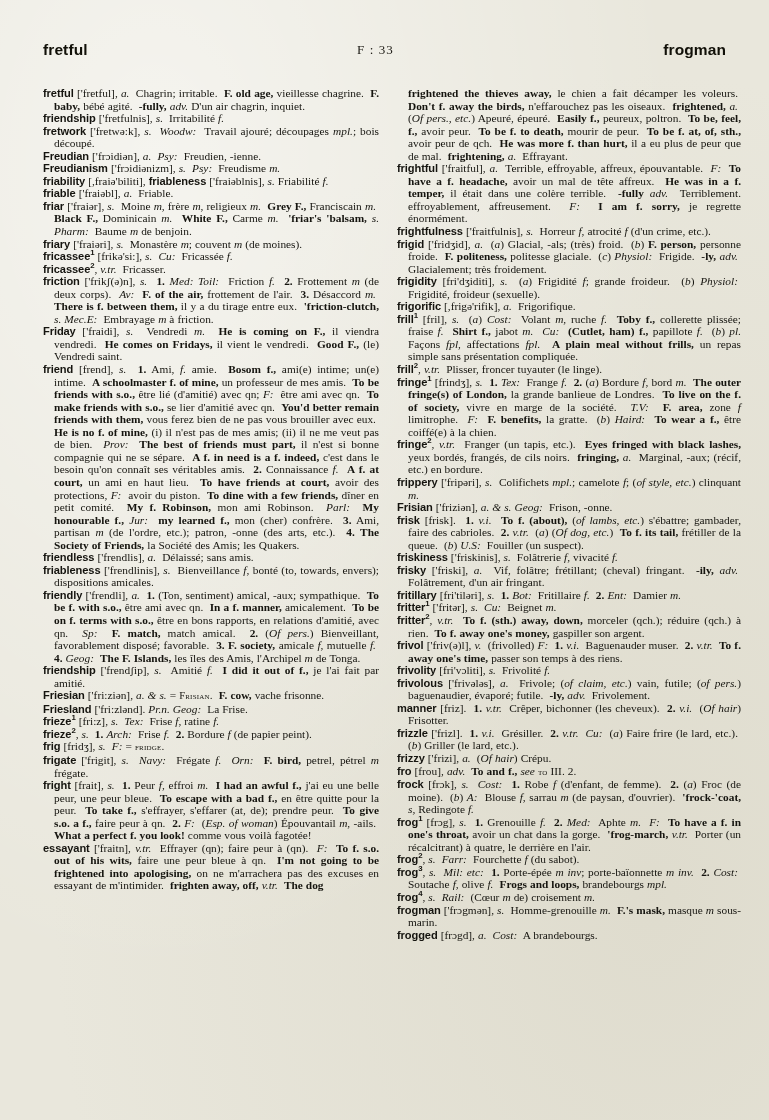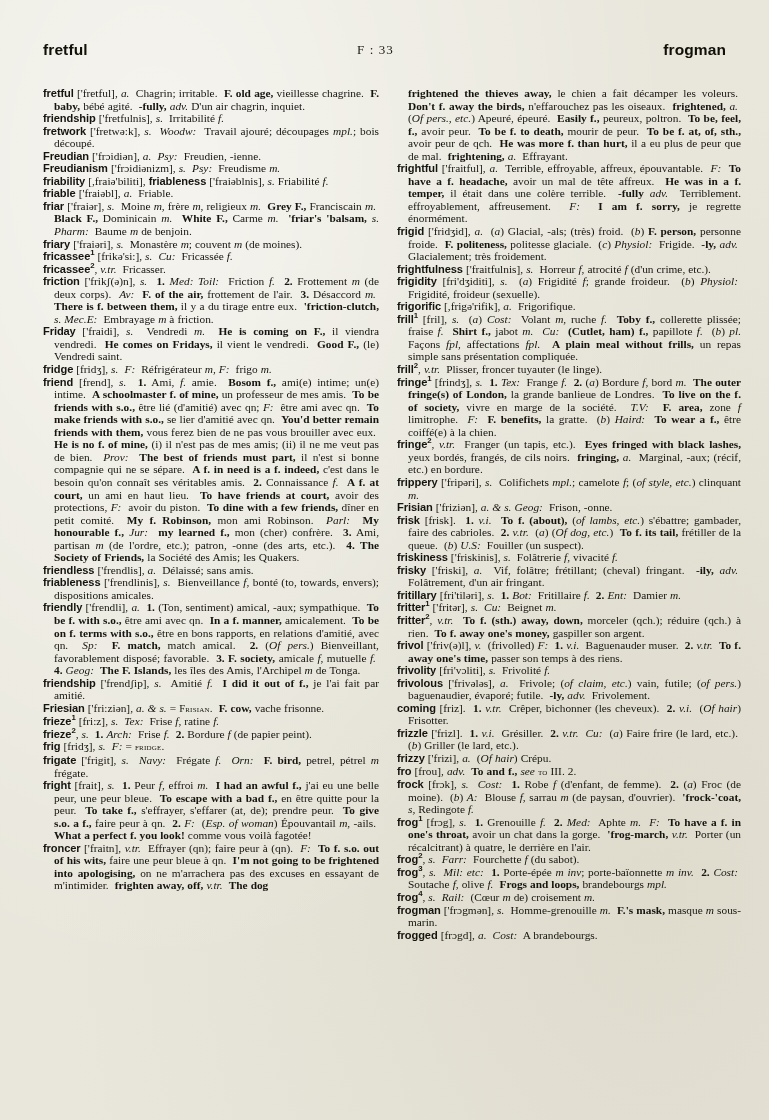--- a/index.html
+++ b/index.html
@@ -110,57 +110,57 @@
         <p class="entry"><span class="hw">Freudian</span> ['frɔidiən], <i>a.</i>&nbsp; <i>Psy:</i>&nbsp; Freudien, -ienne.</p>
         <p class="entry"><span class="hw">Freudianism</span> ['frɔidiənizm], <i>s.</i>&nbsp; <i>Psy:</i>&nbsp; Freudisme <i>m.</i></p>
         <p class="entry"><span class="hw">friability</span> [,fraiə'biliti], <span class="hw">friableness</span> ['fraiəblnis], <i>s.</i> Friabilité <i>f.</i></p>
         <p class="entry"><span class="hw">friable</span> ['fraiəbl], <i>a.</i>&nbsp; Friable.</p>
         <p class="entry"><span class="hw">friar</span> ['fraiər], <i>s.</i>&nbsp; Moine <i>m</i>, frère <i>m</i>, religieux <i>m.</i>&nbsp; <b>Grey F.,</b> Franciscain <i>m.</i>&nbsp; <b>Black F.,</b> Dominicain <i>m.</i>&nbsp; <b>White F.,</b> Carme <i>m.</i>&nbsp; <b>'friar's 'balsam,</b> <i>s. Pharm:</i>&nbsp; Baume <i>m</i> de benjoin.</p>
         <p class="entry"><span class="hw">friary</span> ['fraiəri], <i>s.</i>&nbsp; Monastère <i>m</i>; couvent <i>m</i> (de moines).</p>
         <p class="entry"><span class="hw">fricassee<span class="sub">1</span></span> [frikə'si:], <i>s.</i>&nbsp; <i>Cu:</i>&nbsp; Fricassée <i>f.</i></p>
         <p class="entry"><span class="hw">fricassee<span class="sub">2</span></span>, <i>v.tr.</i>&nbsp; Fricasser.</p>
         <p class="entry"><span class="hw">friction</span> ['frikʃ(ə)n], <i>s.</i>&nbsp; <b>1.</b> <i>Med: Toil:</i>&nbsp; Friction <i>f.</i>&nbsp; <b>2.</b> Frottement <i>m</i> (de deux corps).&nbsp; <i>Av:</i>&nbsp; <b>F. of the air,</b> frottement de l'air.&nbsp; <b>3.</b> Désaccord <i>m.</i>&nbsp; <b>There is f. between them,</b> il y a du tirage entre eux.&nbsp; <b>'friction-clutch,</b> <i>s. Mec.E:</i>&nbsp; Embrayage <i>m</i> à friction.</p>
         <p class="entry"><span class="hw">Friday</span> ['fraidi], <i>s.</i>&nbsp; Vendredi <i>m.</i>&nbsp; <b>He is coming on F.,</b> il viendra vendredi.&nbsp; <b>He comes on Fridays,</b> il vient le vendredi.&nbsp; <b>Good F.,</b> (le) Vendredi saint.</p>
-        <p class="entry"><span class="hw">fridge</span> [fridʒ], <i>s.</i>&nbsp; <i>F:</i>&nbsp; Réfrigérateur <i>m</i>, <i>F:</i>&nbsp; frigo <i>m.</i></p>
         <p class="entry"><span class="hw">friend</span> [frend], <i>s.</i>&nbsp; <b>1.</b> Ami, <i>f.</i> amie.&nbsp; <b>Bosom f.,</b> ami(e) intime; un(e) intime.&nbsp; <b>A schoolmaster f. of mine,</b> un professeur de mes amis.&nbsp; <b>To be friends with s.o.,</b> être lié (d'amitié) avec qn; <i>F:</i>&nbsp; être ami avec qn.&nbsp; <b>To make friends with s.o.,</b> se lier d'amitié avec qn.&nbsp; <b>You'd better remain friends with them,</b> vous ferez bien de ne pas vous brouiller avec eux.&nbsp; <b>He is no f. of mine,</b> (i) il n'est pas de mes amis; (ii) il ne me veut pas de bien.&nbsp; <i>Prov:</i>&nbsp; <b>The best of friends must part,</b> il n'est si bonne compagnie qui ne se sépare.&nbsp; <b>A f. in need is a f. indeed,</b> c'est dans le besoin qu'on connaît ses véritables amis.&nbsp; <b>2.</b> Connaissance <i>f.</i>&nbsp; <b>A f. at court,</b> un ami en haut lieu.&nbsp; <b>To have friends at court,</b> avoir des protections, <i>F:</i>&nbsp; avoir du piston.&nbsp; <b>To dine with a few friends,</b> dîner en petit comité.&nbsp; <b>My f. Robinson,</b> mon ami Robinson.&nbsp; <i>Parl:</i>&nbsp; <b>My honourable f.,</b> <i>Jur:</i>&nbsp; <b>my learned f.,</b> mon (cher) confrère.&nbsp; <b>3.</b> Ami, partisan <i>m</i> (de l'ordre, etc.); patron, -onne (des arts, etc.).&nbsp; <b>4. The Society of Friends,</b> la Société des Amis; les Quakers.</p>
         <p class="entry"><span class="hw">friendless</span> ['frendlis], <i>a.</i>&nbsp; Délaissé; sans amis.</p>
         <p class="entry"><span class="hw">friableness</span> ['frendlinis], <i>s.</i>&nbsp; Bienveillance <i>f</i>, bonté (to, towards, envers); dispositions amicales.</p>
         <p class="entry"><span class="hw">friendly</span> ['frendli], <i>a.</i>&nbsp; <b>1.</b> (Ton, sentiment) amical, -aux; sympathique.&nbsp; <b>To be f. with s.o.,</b> être ami avec qn.&nbsp; <b>In a f. manner,</b> amicalement.&nbsp; <b>To be on f. terms with s.o.,</b> être en bons rapports, en relations d'amitié, avec qn.&nbsp; <i>Sp:</i>&nbsp; <b>F. match,</b> match amical.&nbsp; <b>2.</b> (<i>Of pers.</i>) Bienveillant, favorablement disposé; favorable.&nbsp; <b>3. F. society,</b> amicale <i>f</i>, mutuelle <i>f.</i>&nbsp; <b>4.</b> <i>Geog:</i>&nbsp; <b>The F. Islands,</b> les îles des Amis, l'Archipel <i>m</i> de Tonga.</p>
         <p class="entry"><span class="hw">friendship</span> ['frendʃip], <i>s.</i>&nbsp; Amitié <i>f.</i>&nbsp; <b>I did it out of f.,</b> je l'ai fait par amitié.</p>
         <p class="entry"><span class="hw">Friesian</span> ['fri:ziən], <i>a. &amp; s.</i> = <span class="sc">Frisian</span>.&nbsp; <b>F. cow,</b> vache frisonne.</p>
+        <p class="entry"><span class="hw">Friesland</span> ['fri:zlənd]. <i>Pr.n. Geog:</i>&nbsp; La Frise.</p>
         <p class="entry"><span class="hw">frieze<span class="sub">1</span></span> [fri:z], <i>s.</i>&nbsp; <i>Tex:</i>&nbsp; Frise <i>f</i>, ratine <i>f.</i></p>
         <p class="entry"><span class="hw">frieze<span class="sub">2</span></span>, <i>s.</i>&nbsp; <b>1.</b> <i>Arch:</i>&nbsp; Frise <i>f.</i>&nbsp; <b>2.</b> Bordure <i>f</i> (de papier peint).</p>
         <p class="entry"><span class="hw">frig</span> [fridʒ], <i>s.</i>&nbsp; <i>F:</i> = <span class="sc">fridge</span>.</p>
         <p class="entry"><span class="hw">frigate</span> ['frigit], <i>s.</i>&nbsp; <i>Navy:</i>&nbsp; Frégate <i>f.</i>&nbsp; <i>Orn:</i>&nbsp; <b>F. bird,</b> petrel, pétrel <i>m</i> frégate.</p>
         <p class="entry"><span class="hw">fright</span> [frait], <i>s.</i>&nbsp; <b>1.</b> Peur <i>f</i>, effroi <i>m.</i>&nbsp; <b>I had an awful f.,</b> j'ai eu une belle peur, une peur bleue.&nbsp; <b>To escape with a bad f.,</b> en être quitte pour la peur.&nbsp; <b>To take f.,</b> s'effrayer, s'effarer (at, de); prendre peur.&nbsp; <b>To give s.o. a f.,</b> faire peur à qn.&nbsp; <b>2.</b> <i>F:</i>&nbsp; (<i>Esp. of woman</i>) Épouvantail <i>m</i>, -ails.&nbsp; <b>What a perfect f. you look!</b> comme vous voilà fagotée!</p>
-        <p class="entry"><span class="hw">froncer</span> ['fraitn], <i>v.tr.</i>&nbsp; Effrayer (qn); faire peur à (qn).&nbsp; <i>F:</i>&nbsp; <b>To f. s.o. out of his wits,</b> faire une peur bleue à qn.&nbsp; <b>I'm not going to be frightened into apologising,</b> on ne m'arrachera pas des excuses en essayant de m'intimider.&nbsp; <b>frighten away, off,</b> <i>v.tr.</i>&nbsp; <b>The dog</b></p>
+        <p class="entry"><span class="hw">essayant</span> ['fraitn], <i>v.tr.</i>&nbsp; Effrayer (qn); faire peur à (qn).&nbsp; <i>F:</i>&nbsp; <b>To f. s.o. out of his wits,</b> faire une peur bleue à qn.&nbsp; <b>I'm not going to be frightened into apologising,</b> on ne m'arrachera pas des excuses en essayant de m'intimider.&nbsp; <b>frighten away, off,</b> <i>v.tr.</i>&nbsp; <b>The dog</b></p>
       </div>
     <div class="col right" id="col-right">
         <p class="entry cont"><b>frightened the thieves away,</b> le chien a fait décamper les voleurs.&nbsp; <b>Don't f. away the birds,</b> n'effarouchez pas les oiseaux.&nbsp; <b>frightened,</b> <i>a.</i>&nbsp; (<i>Of pers., etc.</i>) Apeuré, épeuré.&nbsp; <b>Easily f.,</b> peureux, poltron.&nbsp; <b>To be, feel, f.,</b> avoir peur.&nbsp; <b>To be f. to death,</b> mourir de peur.&nbsp; <b>To be f. at, of, sth.,</b> avoir peur de qch.&nbsp; <b>He was more f. than hurt,</b> il a eu plus de peur que de mal.&nbsp; <b>frightening,</b> <i>a.</i>&nbsp; Effrayant.</p>
         <p class="entry"><span class="hw">frightful</span> ['fraitful], <i>a.</i>&nbsp; Terrible, effroyable, affreux, épouvantable.&nbsp; <i>F:</i>&nbsp; <b>To have a f. headache,</b> avoir un mal de tête affreux.&nbsp; <b>He was in a f. temper,</b> il était dans une colère terrible.&nbsp; <b>-fully</b> <i>adv.</i>&nbsp; Terriblement. effroyablement, affreusement.&nbsp; <i>F:</i>&nbsp; <b>I am f. sorry,</b> je regrette énormément.</p>
+        <p class="entry"><span class="hw">frightfulness</span> ['fraitfulnis], <i>s.</i>&nbsp; Horreur <i>f</i>, atrocité <i>f</i> (d'un crime, etc.).</p>
         <p class="entry"><span class="hw">frigid</span> ['fridʒid], <i>a.</i>&nbsp; (<i>a</i>) Glacial, -als; (très) froid.&nbsp; (<i>b</i>) <b>F. person,</b> personne froide.&nbsp; <b>F. politeness,</b> politesse glaciale.&nbsp; (<i>c</i>) <i>Physiol:</i>&nbsp; Frigide.&nbsp; <b>-ly,</b> <i>adv.</i>&nbsp; Glacialement; très froidement.</p>
-        <p class="entry"><span class="hw">frightfulness</span> ['fraitfulnis], <i>s.</i>&nbsp; Horreur <i>f</i>, atrocité <i>f</i> (d'un crime, etc.).</p>
         <p class="entry"><span class="hw">frigidity</span> [fri'dʒiditi], <i>s.</i>&nbsp; (<i>a</i>) Frigidité <i>f</i>; grande froideur.&nbsp; (<i>b</i>) <i>Physiol:</i>&nbsp; Frigidité, froideur (sexuelle).</p>
         <p class="entry"><span class="hw">frigorific</span> [,frigə'rifik], <i>a.</i>&nbsp; Frigorifique.</p>
         <p class="entry"><span class="hw">frill<span class="sub">1</span></span> [fril], <i>s.</i>&nbsp; (<i>a</i>) <i>Cost:</i>&nbsp; Volant <i>m</i>, ruche <i>f.</i>&nbsp; <b>Toby f.,</b> collerette plissée; fraise <i>f.</i>&nbsp; <b>Shirt f.,</b> jabot <i>m.</i>&nbsp; <i>Cu:</i>&nbsp; <b>(Cutlet, ham) f.,</b> papillote <i>f.</i>&nbsp; (<i>b</i>) <i>pl.</i> Façons <i>fpl</i>, affectations <i>fpl.</i>&nbsp; <b>A plain meal without frills,</b> un repas simple sans présentation compliquée.</p>
         <p class="entry"><span class="hw">frill<span class="sub">2</span></span>, <i>v.tr.</i>&nbsp; Plisser, froncer tuyauter (le linge).</p>
         <p class="entry"><span class="hw">fringe<span class="sub">1</span></span> [frindʒ], <i>s.</i>&nbsp; <b>1.</b> <i>Tex:</i>&nbsp; Frange <i>f.</i>&nbsp; <b>2.</b> (<i>a</i>) Bordure <i>f</i>, bord <i>m.</i>&nbsp; <b>The outer fringe(s) of London,</b> la grande banlieue de Londres.&nbsp; <b>To live on the f. of society,</b> vivre en marge de la société.&nbsp; <i>T.V:</i>&nbsp; <b>F. area,</b> zone <i>f</i> limitrophe.&nbsp; <i>F:</i>&nbsp; <b>F. benefits,</b> la gratte.&nbsp; (<i>b</i>) <i>Haird:</i>&nbsp; <b>To wear a f.,</b> être coiffé(e) à la chien.</p>
         <p class="entry"><span class="hw">fringe<span class="sub">2</span></span>, <i>v.tr.</i>&nbsp; Franger (un tapis, etc.).&nbsp; <b>Eyes fringed with black lashes,</b> yeux bordés, frangés, de cils noirs.&nbsp; <b>fringing,</b> <i>a.</i>&nbsp; Marginal, -aux; (récif, etc.) en bordure.</p>
         <p class="entry"><span class="hw">frippery</span> ['fripəri], <i>s.</i>&nbsp; Colifichets <i>mpl.</i>; camelote <i>f</i>; (<i>of style, etc.</i>) clinquant <i>m.</i></p>
         <p class="entry"><span class="hw">Frisian</span> ['friziən], <i>a. &amp; s. Geog:</i>&nbsp; Frison, -onne.</p>
         <p class="entry"><span class="hw">frisk</span> [frisk].&nbsp; <b>1.</b> <i>v.i.</i>&nbsp; <b>To f. (about),</b> (<i>of lambs, etc.</i>) s'ébattre; gambader, faire des cabrioles.&nbsp; <b>2.</b> <i>v.tr.</i>&nbsp; (<i>a</i>) (<i>Of dog, etc.</i>)&nbsp; <b>To f. its tail,</b> frétiller de la queue.&nbsp; (<i>b</i>) <i>U.S:</i>&nbsp; Fouiller (un suspect).</p>
         <p class="entry"><span class="hw">friskiness</span> ['friskinis], <i>s.</i>&nbsp; Folâtrerie <i>f</i>, vivacité <i>f.</i></p>
         <p class="entry"><span class="hw">frisky</span> ['friski], <i>a.</i>&nbsp; Vif, folâtre; frétillant; (cheval) fringant.&nbsp; <b>-ily,</b> <i>adv.</i>&nbsp; Folâtrement, d'un air fringant.</p>
         <p class="entry"><span class="hw">fritillary</span> [fri'tiləri], <i>s.</i>&nbsp; <b>1.</b> <i>Bot:</i>&nbsp; Fritillaire <i>f.</i>&nbsp; <b>2.</b> <i>Ent:</i>&nbsp; Damier <i>m.</i></p>
         <p class="entry"><span class="hw">fritter<span class="sub">1</span></span> ['fritər], <i>s.</i>&nbsp; <i>Cu:</i>&nbsp; Beignet <i>m.</i></p>
         <p class="entry"><span class="hw">fritter<span class="sub">2</span></span>, <i>v.tr.</i>&nbsp; <b>To f. (sth.) away, down,</b> morceler (qch.); réduire (qch.) à rien.&nbsp; <b>To f. away one's money,</b> gaspiller son argent.</p>
         <p class="entry"><span class="hw">frivol</span> ['friv(ə)l], <i>v.</i>&nbsp; (frivolled) <i>F:</i>&nbsp; <b>1.</b> <i>v.i.</i>&nbsp; Baguenauder muser.&nbsp; <b>2.</b> <i>v.tr.</i>&nbsp; <b>To f. away one's time,</b> passer son temps à des riens.</p>
         <p class="entry"><span class="hw">frivolity</span> [fri'vɔliti], <i>s.</i>&nbsp; Frivolité <i>f.</i></p>
         <p class="entry"><span class="hw">frivolous</span> ['frivələs], <i>a.</i>&nbsp; Frivole; (<i>of claim, etc.</i>) vain, futile; (<i>of pers.</i>) baguenaudier, évaporé; futile.&nbsp; <b>-ly,</b> <i>adv.</i>&nbsp; Frivolement.</p>
-        <p class="entry"><span class="hw">coming</span> [friz].&nbsp; <b>1.</b> <i>v.tr.</i>&nbsp; Crêper, bichonner (les cheveux).&nbsp; <b>2.</b> <i>v.i.</i>&nbsp; (<i>Of hair</i>) Frisotter.</p>
+        <p class="entry"><span class="hw">manner</span> [friz].&nbsp; <b>1.</b> <i>v.tr.</i>&nbsp; Crêper, bichonner (les cheveux).&nbsp; <b>2.</b> <i>v.i.</i>&nbsp; (<i>Of hair</i>) Frisotter.</p>
         <p class="entry"><span class="hw">frizzle</span> ['frizl].&nbsp; <b>1.</b> <i>v.i.</i>&nbsp; Grésiller.&nbsp; <b>2.</b> <i>v.tr.</i>&nbsp; <i>Cu:</i>&nbsp; (<i>a</i>) Faire frire (le lard, etc.).&nbsp; (<i>b</i>) Griller (le lard, etc.).</p>
         <p class="entry"><span class="hw">frizzy</span> ['frizi], <i>a.</i>&nbsp; (<i>Of hair</i>) Crépu.</p>
         <p class="entry"><span class="hw">fro</span> [frou], <i>adv.</i>&nbsp; <b>To and f.,</b> <i>see</i> <span class="sc">to</span> III. 2.</p>
         <p class="entry"><span class="hw">frock</span> [frɔk], <i>s.</i>&nbsp; <i>Cost:</i>&nbsp; <b>1.</b> Robe <i>f</i> (d'enfant, de femme).&nbsp; <b>2.</b> (<i>a</i>) Froc (de moine).&nbsp; (<i>b</i>) <i>A:</i>&nbsp; Blouse <i>f</i>, sarrau <i>m</i> (de paysan, d'ouvrier).&nbsp; <b>'frock-'coat,</b> <i>s,</i> Redingote <i>f.</i></p>
         <p class="entry"><span class="hw">frog<span class="sub">1</span></span> [frɔg], <i>s.</i>&nbsp; <b>1.</b> Grenouille <i>f.</i>&nbsp; <b>2.</b> <i>Med:</i>&nbsp; Aphte <i>m.</i>&nbsp; <i>F:</i>&nbsp; <b>To have a f. in one's throat,</b> avoir un chat dans la gorge.&nbsp; <b>'frog-march,</b> <i>v.tr.</i>&nbsp; Porter (un récalcitrant) à quatre, le derrière en l'air.</p>
         <p class="entry"><span class="hw">frog<span class="sub">2</span></span>, <i>s.</i>&nbsp; <i>Farr:</i>&nbsp; Fourchette <i>f</i> (du sabot).</p>
         <p class="entry"><span class="hw">frog<span class="sub">3</span></span>, <i>s.</i>&nbsp; <i>Mil: etc:</i>&nbsp; <b>1.</b> Porte-épée <i>m inv</i>; porte-baïonnette <i>m inv.</i>&nbsp; <b>2.</b> <i>Cost:</i>&nbsp; Soutache <i>f</i>, olive <i>f.</i>&nbsp; <b>Frogs and loops,</b> brandebourgs <i>mpl.</i></p>
         <p class="entry"><span class="hw">frog<span class="sub">4</span></span>, <i>s.</i>&nbsp; <i>Rail:</i>&nbsp; (Cœur <i>m</i> de) croisement <i>m.</i></p>
         <p class="entry"><span class="hw">frogman</span> ['frɔgmən], <i>s.</i>&nbsp; Homme-grenouille <i>m.</i>&nbsp; <b>F.'s mask,</b> masque <i>m</i> sous-marin.</p>
         <p class="entry"><span class="hw">frogged</span> [frɔgd], <i>a.</i>&nbsp; <i>Cost:</i>&nbsp; A brandebourgs.</p>

